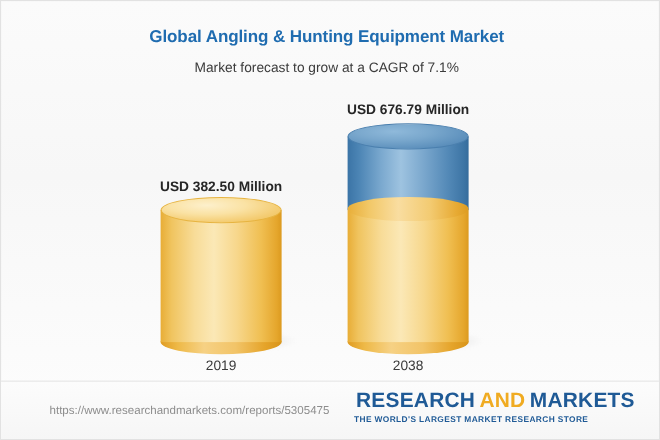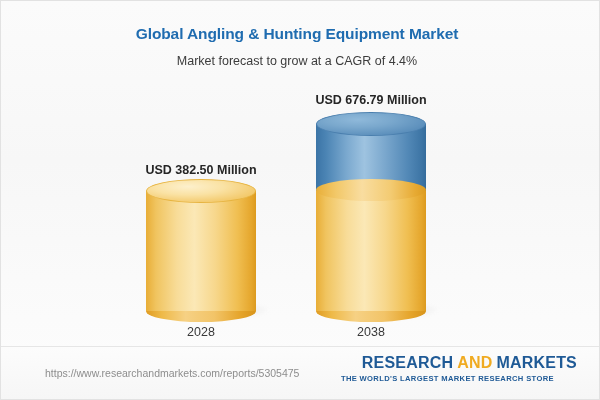--- a/index.html
+++ b/index.html
@@ -223,21 +223,21 @@
     color: #8d8d8d;
     white-space: nowrap;
   }
   .logo {
     position: absolute;
     right: 22px;
     top: 8px;
     text-align: center;
   }
   .logo-main {
-    font-size: 16px;
+    font-size: 19px;
     font-weight: bold;
     letter-spacing: 0.2px;
     color: #1f5a96;
     white-space: nowrap;
     line-height: 1.05;
     margin-left: 44px;
   }
   .logo-and { color: #f0ab21; }
   .logo-tag {
     margin-top: 2px;
@@ -249,37 +249,37 @@
     text-align: center;
   }
 </style>
 </head>
 <body>
 
 <div class="infographic">
 
   <div class="header">
     <h1 class="chart-title">Global Angling &amp; Hunting Equipment Market</h1>
-    <h2 class="chart-subtitle">Market forecast to grow at a CAGR of 4.4%</h2>
+    <h2 class="chart-subtitle">Market forecast to grow at a CAGR of 7.1%</h2>
   </div>
 
   <div class="plot">
 
     <div class="col col-2024">
       <div class="value-label">USD 382.50 Million</div>
 
       <div class="cyl-shadow"></div>
 
       <div class="cyl cyl-2024">
         <div class="cyl-bottom"></div>
         <div class="cyl-body cyl-body-yellow" style="height:120px;"></div>
         <div class="cyl-top cyl-top-yellow" style="top:0;"></div>
       </div>
 
-      <div class="cat-label">2028</div>
+      <div class="cat-label">2019</div>
     </div>
 
     <div class="col col-2030">
       <div class="value-label">USD 676.79 Million</div>
 
       <div class="cyl-shadow"></div>
 
       <div class="cyl cyl-2030">
         <div class="cyl-bottom"></div>
 

